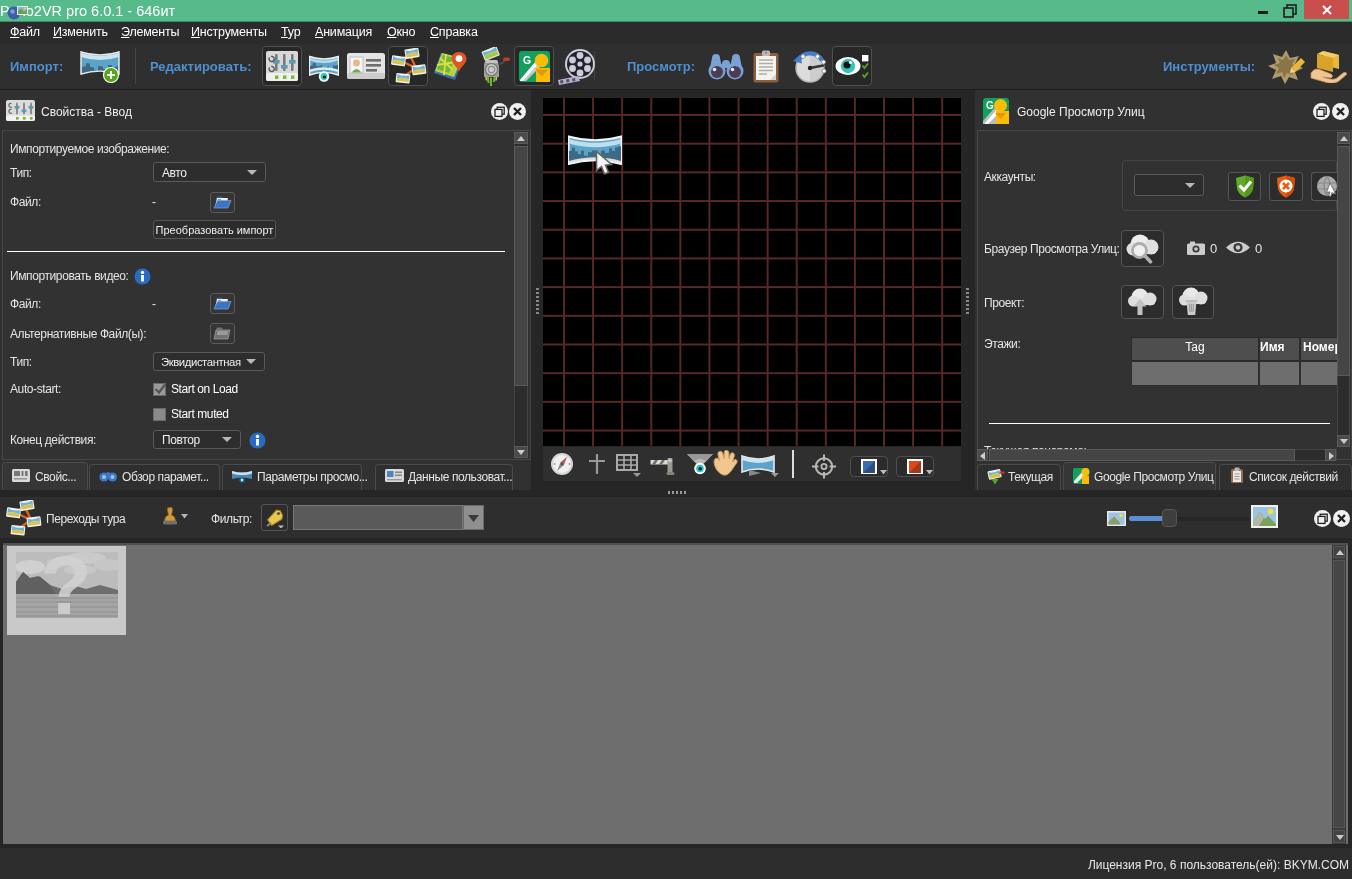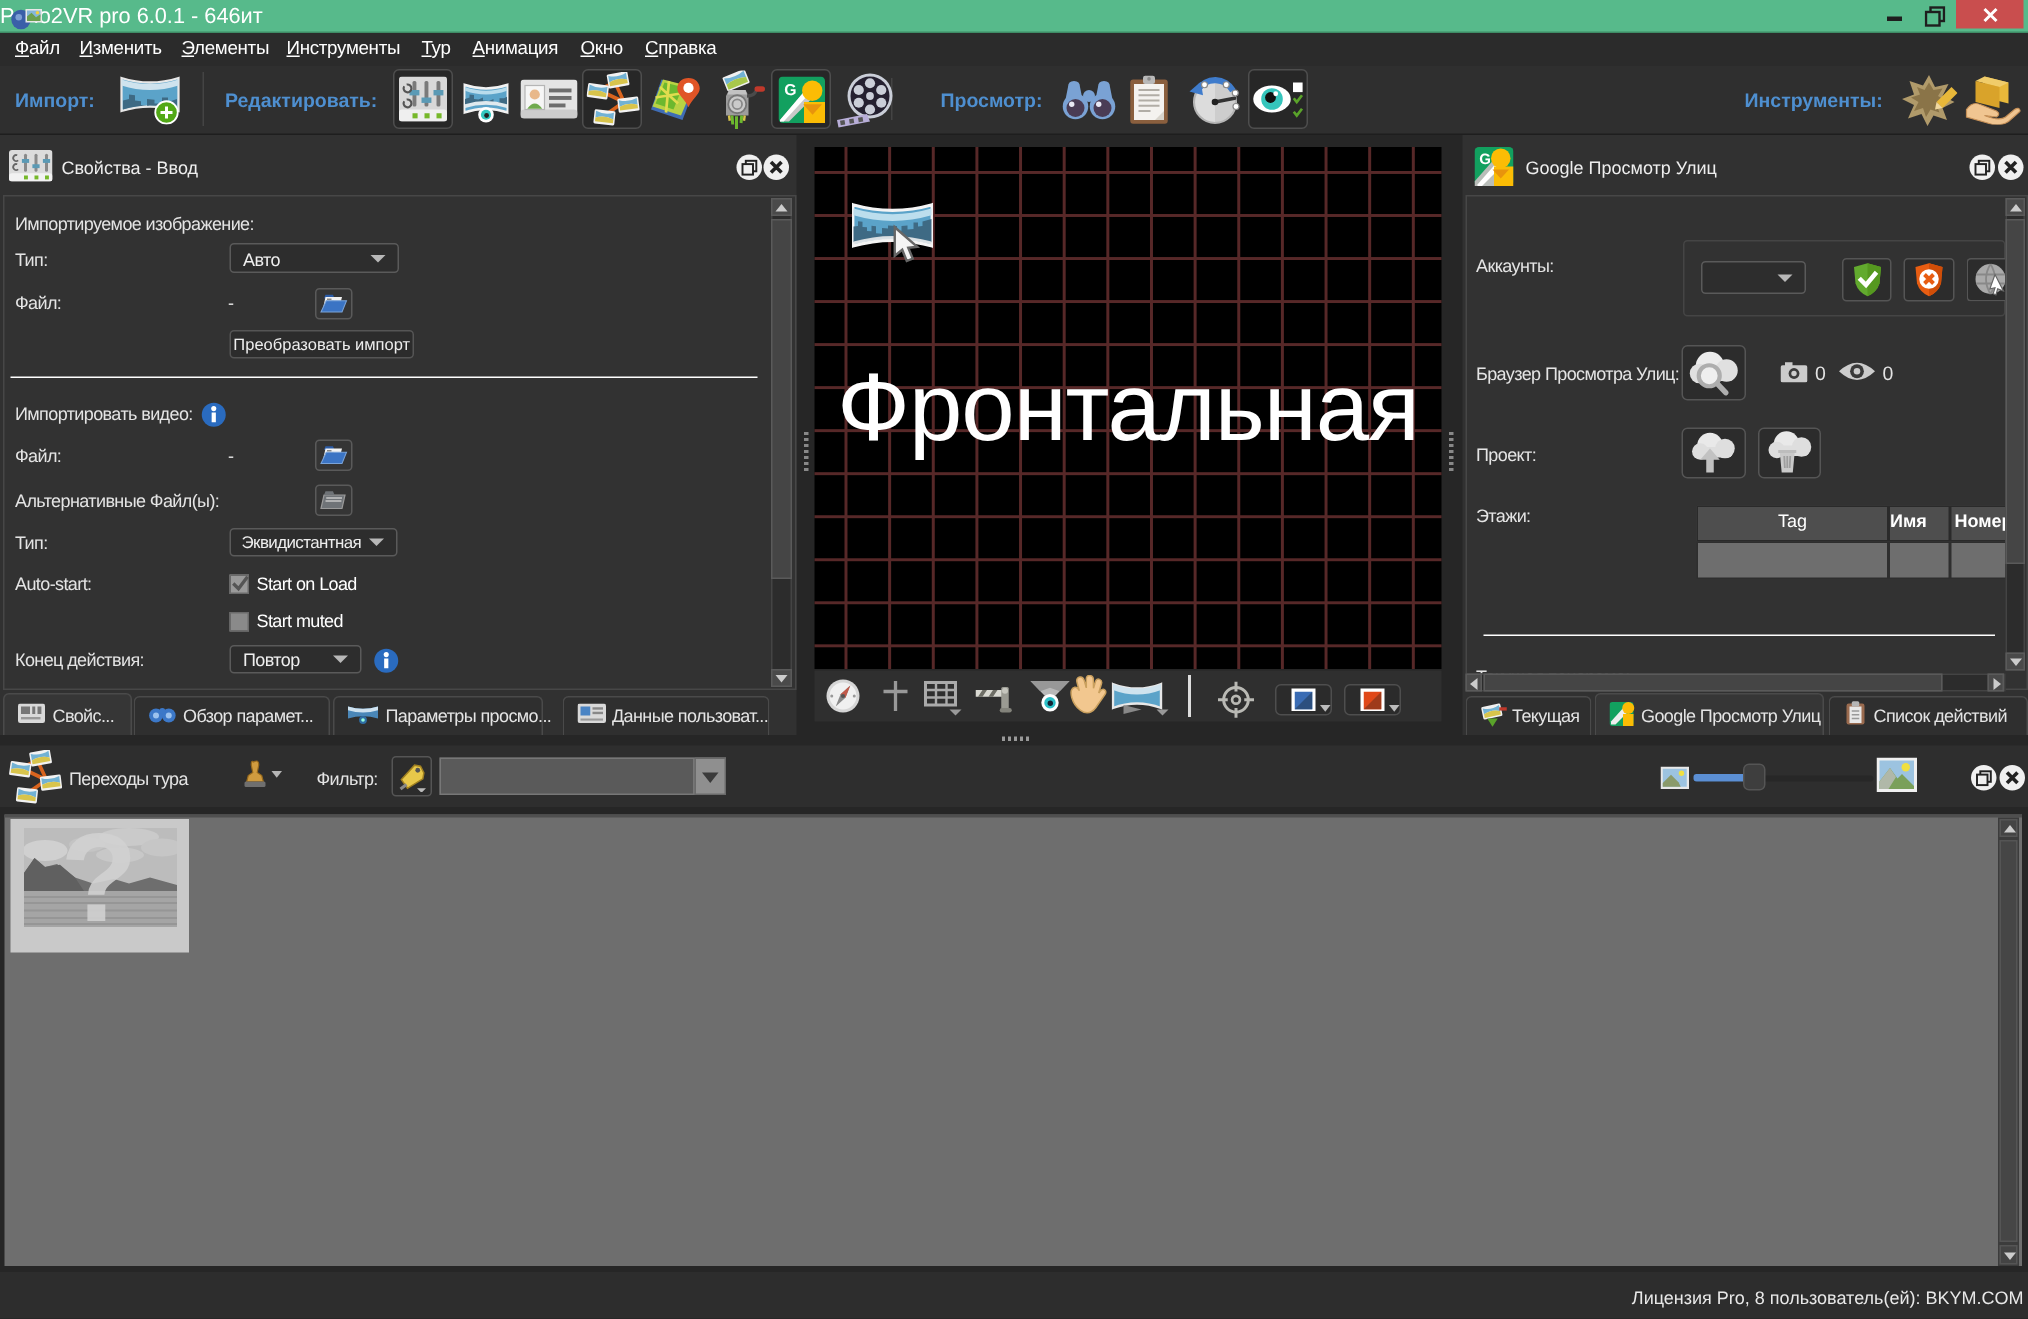--- a/index.html
+++ b/index.html
@@ -406,21 +406,20 @@
   <rect x="2" y="2" width="6.5" height="6" fill="#4a84c4"></rect>
   <rect x="10" y="2.5" width="7" height="1.6" fill="#888"></rect>
       <rect x="10" y="5.5" width="7" height="1.6" fill="#888"></rect>
   <rect x="2" y="10" width="15" height="1.4" fill="#999"></rect>
  </svg>
  <div class="flabel" style="left:408px;top:470px">Данные пользоват...</div>
 </div>
 
 <div class="abs" id="viewer">
     <div id="vgrid"></div>
-    <div id="vtext">Фронтальная</div>
   </div>
 <div class="abs" id="vtoolbar"></div>
 <div id="v-icons">
  <svg class="ico" style="left:568px;top:132px" width="54" height="46">
   <path d="M0.5 4.5 Q27 12 53.5 4.5 L53.5 32 Q27 24.5 0.5 32 Z" fill="#5ba3c9" stroke="#f4f4f4" stroke-width="2.2"></path>
   <path d="M1 7 Q27 14.5 53 7 L53 11.5 Q27 19 1 11.5 Z" fill="#bcdeed"></path>
   <path d="M1 19 L4 18.6 L4 15.5 L7 15.8 L7 19.3 L10 19.5 L10 22 L13 22.2 L13 18.5 L16 18.8 L16 23.5 L20 23.8 L20 20 L24 20.3 L24 18.3 L30 18.7 L30 21.7 L33 21.8 L33 18.7 L37 18.4 L37 21 L41 20.6 L41 16.3 L44 16.3 L44 19 L47 18.7 L47 15.7 L53 14 L53 29.5 Q27 22.5 1 29.5 Z" fill="#3e6a84"></path>
   <path d="M1 29 Q27 21.5 53 29 L53 31 Q27 24 1 31 Z" fill="#e8e8e8" opacity="0.9"></path>
   <path d="M28.5 19.5 L28.5 38.5 L33.5 34.5 L36.5 42 L40.5 40.4 L37.5 33.2 L43.5 32.5 Z" fill="#f4f4f4" stroke="#666" stroke-width="1.6"></path>
  </svg>
@@ -733,13 +732,13 @@
 
  <div class="abs" style="left:1332px;top:545px;width:14px;height:299px;background:#3c3c3c"></div>
  <div class="abs" style="left:1333px;top:546px;width:12px;height:12px;background:#444;border:1px solid #555;box-sizing:border-box"></div>
  <div class="sbarrow" style="left:1335.5px;top:550px;border-left:4px solid transparent;border-right:4px solid transparent;border-bottom:5px solid #ccc"></div>
  <div class="abs" style="left:1333px;top:560px;width:12px;height:268px;background:#464646;border:1px solid #555;box-sizing:border-box"></div>
  <div class="abs" style="left:1333px;top:830px;width:12px;height:13px;background:#444;border:1px solid #555;box-sizing:border-box"></div>
  <div class="sbarrow" style="left:1335.5px;top:835px;border-left:4px solid transparent;border-right:4px solid transparent;border-top:5px solid #ccc"></div>
 </div>
 
 <div class="abs" id="statusbar"></div>
-<div class="abs" style="right:3px;top:858px;font-size:12px;color:#e8e8e8">Лицензия Pro, 8 пользователь(ей): BKYM.COM</div>
+<div class="abs" style="right:3px;top:858px;font-size:12px;color:#e8e8e8">Лицензия Pro, 6 пользователь(ей): BKYM.COM</div>
 
 </body></html>

